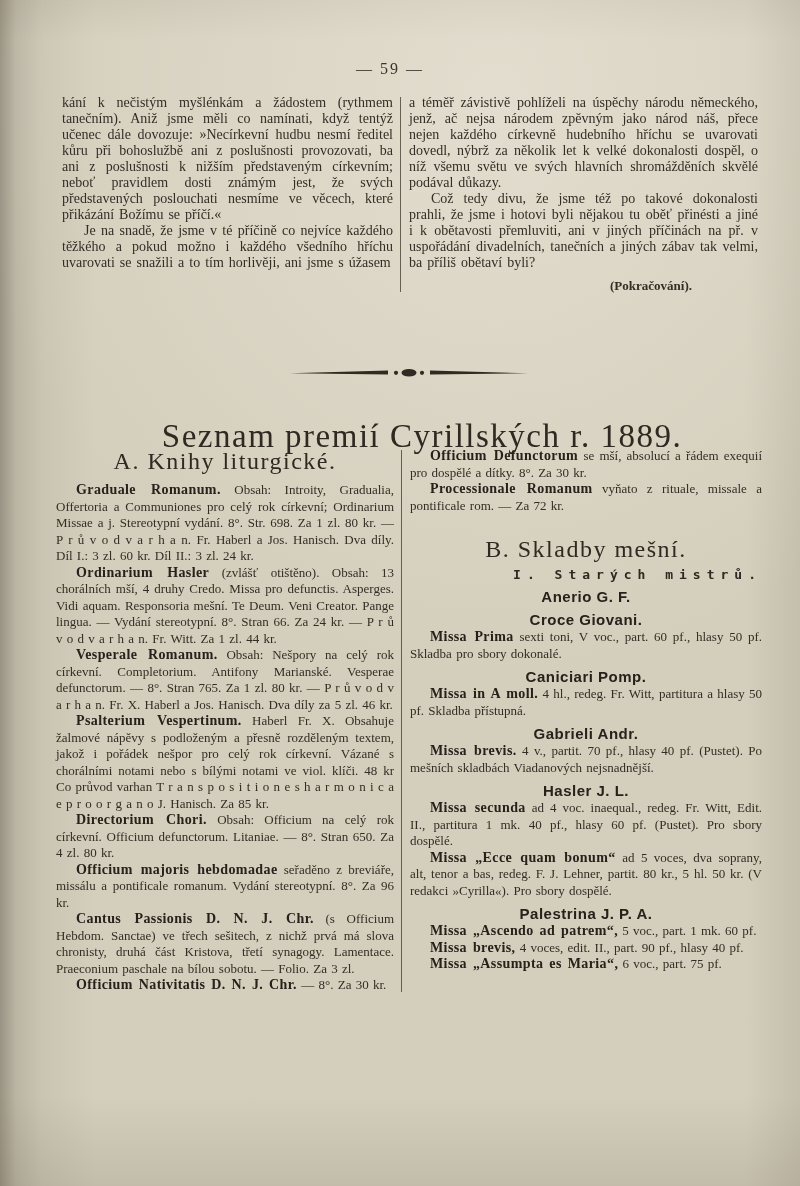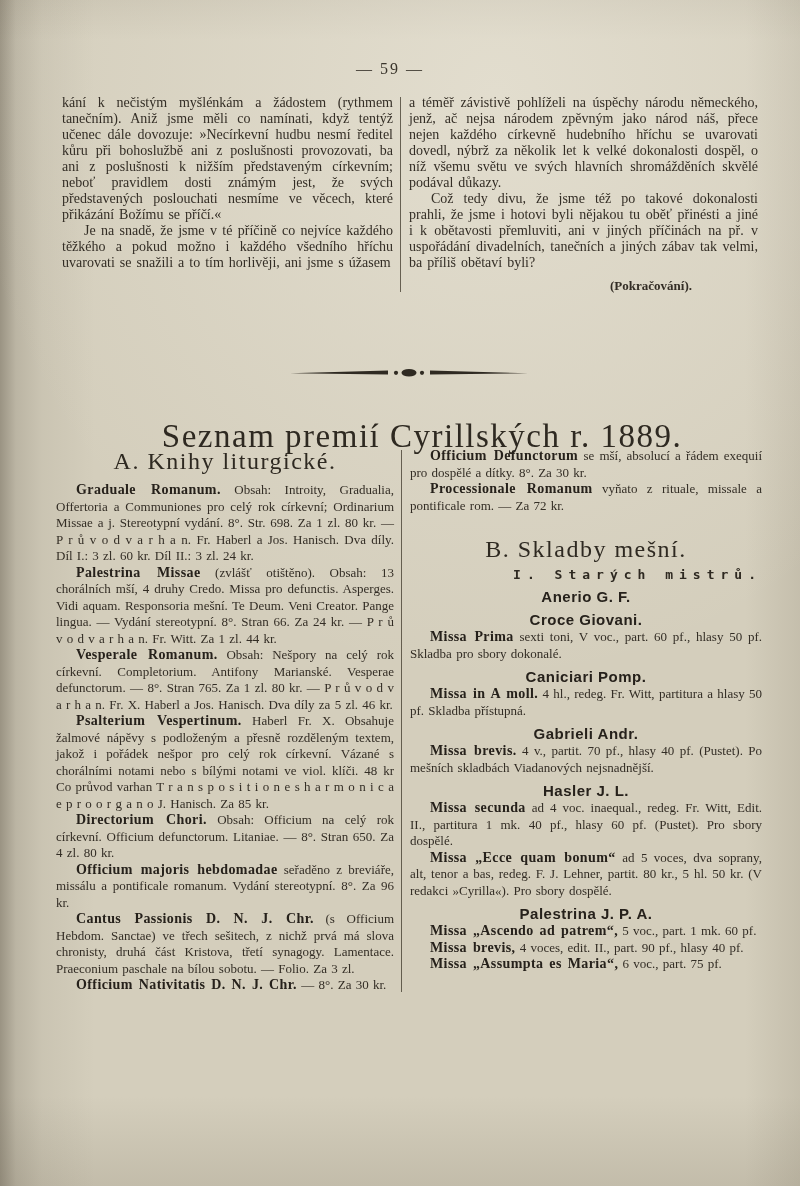--- a/index.html
+++ b/index.html
@@ -113,21 +113,21 @@
   </div>
 
   <h1 class="main-title">Seznam premií Cyrillských r. 1889.</h1>
 
   <div class="premium">
 
     <div class="col-left">
       <h2 class="section-title">A. Knihy liturgické.</h2>
 
       <p class="item"><b class="item-lead">Graduale Romanum.</b> <span>Obsah: Introity, Gradualia, Offertoria a Communiones pro celý rok církevní; Ordinarium Missae a j. Stereotypní vydání. 8°. Str. 698. Za 1 zl. 80 kr. — P r ů v o d  v a r h a n. Fr. Haberl a Jos. Hanisch. Dva díly. Díl I.: 3 zl. 60 kr. Díl II.: 3 zl. 24 kr.</span></p>
-      <p class="item"><b class="item-lead">Palestrina Missae</b> <span>(zvlášť otištěno). Obsah: 13 chorálních mší, 4 druhy Credo. Missa pro defunctis. Asperges. Vidi aquam. Responsoria mešní. Te Deum. Veni Creator. Pange lingua. — Vydání stereotypní. 8°. Stran 66. Za 24 kr. — P r ů v o d  v a r h a n. Fr. Witt. Za 1 zl. 44 kr.</span></p>
+      <p class="item"><b class="item-lead">Ordinarium Hasler</b> <span>(zvlášť otištěno). Obsah: 13 chorálních mší, 4 druhy Credo. Missa pro defunctis. Asperges. Vidi aquam. Responsoria mešní. Te Deum. Veni Creator. Pange lingua. — Vydání stereotypní. 8°. Stran 66. Za 24 kr. — P r ů v o d  v a r h a n. Fr. Witt. Za 1 zl. 44 kr.</span></p>
       <p class="item"><b class="item-lead">Vesperale Romanum.</b> <span>Obsah: Nešpory na celý rok církevní. Completorium. Antifony Marianské. Vesperae defunctorum. — 8°. Stran 765. Za 1 zl. 80 kr. — P r ů v o d  v a r h a n. Fr. X. Haberl a Jos. Hanisch. Dva díly za 5 zl. 46 kr.</span></p>
       <p class="item"><b class="item-lead">Psalterium Vespertinum.</b> <span>Haberl Fr. X. Obsahuje žalmové nápěvy s podloženým a přesně rozděleným textem, jakož i pořádek nešpor pro celý rok církevní. Vázané s chorálními notami nebo s bílými notami ve viol. klíči. 48 kr Co průvod varhan T r a n s p o s i t i o n e s  h a r m o n i c a e  p r o  o r g a n o J. Hanisch. Za 85 kr.</span></p>
       <p class="item"><b class="item-lead">Directorium Chori.</b> <span>Obsah: Officium na celý rok církevní. Officium defunctorum. Litaniae. — 8°. Stran 650. Za 4 zl. 80 kr.</span></p>
       <p class="item"><b class="item-lead">Officium majoris hebdomadae</b> <span>seřaděno z breviáře, missálu a pontificale romanum. Vydání stereotypní. 8°. Za 96 kr.</span></p>
       <p class="item"><b class="item-lead">Cantus Passionis D. N. J. Chr.</b> <span>(s Officium Hebdom. Sanctae) ve třech sešitech, z nichž prvá má slova chronisty, druhá část Kristova, třetí synagogy. Lamentace. Praeconium paschale na bílou sobotu. — Folio. Za 3 zl.</span></p>
       <p class="item"><b class="item-lead">Officium Nativitatis D. N. J. Chr.</b> <span>— 8°. Za 30 kr.</span></p>
     </div>
 
     <div class="v-rule"></div>
 

